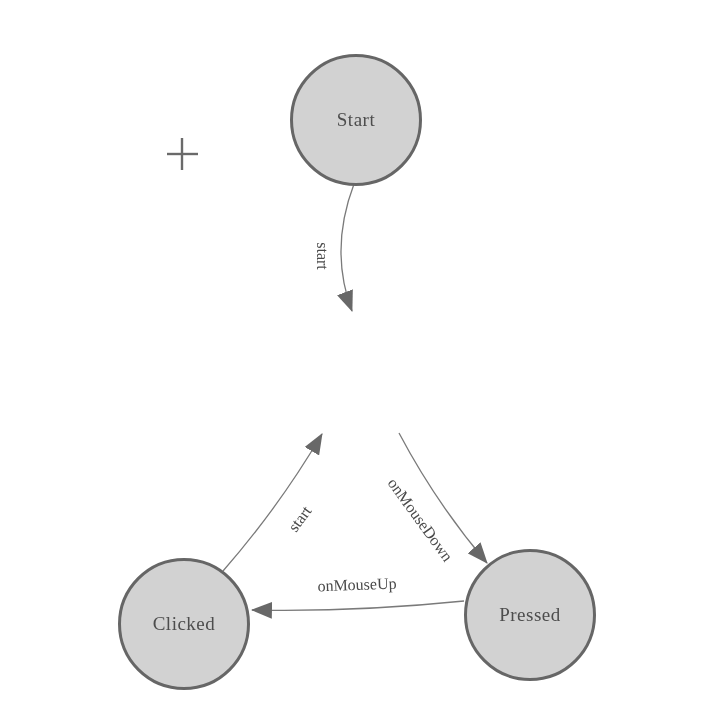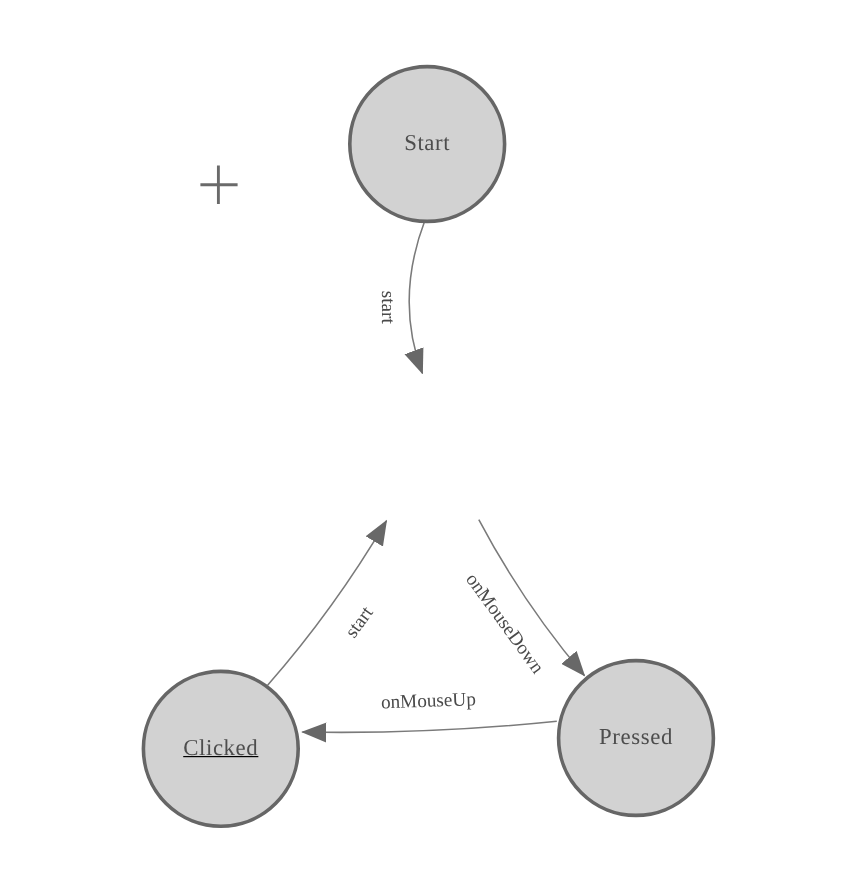--- a/index.html
+++ b/index.html
@@ -35,21 +35,21 @@
   .edge-label{
     position:absolute;
     font-size:16px;
     color:#4a4a4a;
     white-space:nowrap;
     user-select:none;
   }
   
   .node-start  {left:290px;top:34px;}
   .node-ready  {left:294px;top:294px;}
-  .node-clicked{left:118px;top:538px;text-decoration:underline;}
+  .node-clicked{left:118px;top:538px;}
   .node-pressed{left:464px;top:529px;font-family:Liberation Serif, serif;}
 
   
   .lbl-start-ready   {left:322px;top:236px;transform:translate(-50%,-50%) rotate(90deg);}
   .lbl-ready-pressed {left:420px;top:500px;transform:translate(-50%,-50%) rotate(54deg);}
   .lbl-pressed-clicked{left:357px;top:565px;transform:translate(-50%,-50%) rotate(-2deg);}
   .lbl-clicked-ready {left:300px;top:499px;transform:translate(-50%,-50%) rotate(-54deg);}
 </style>
 </head>
 <body>

